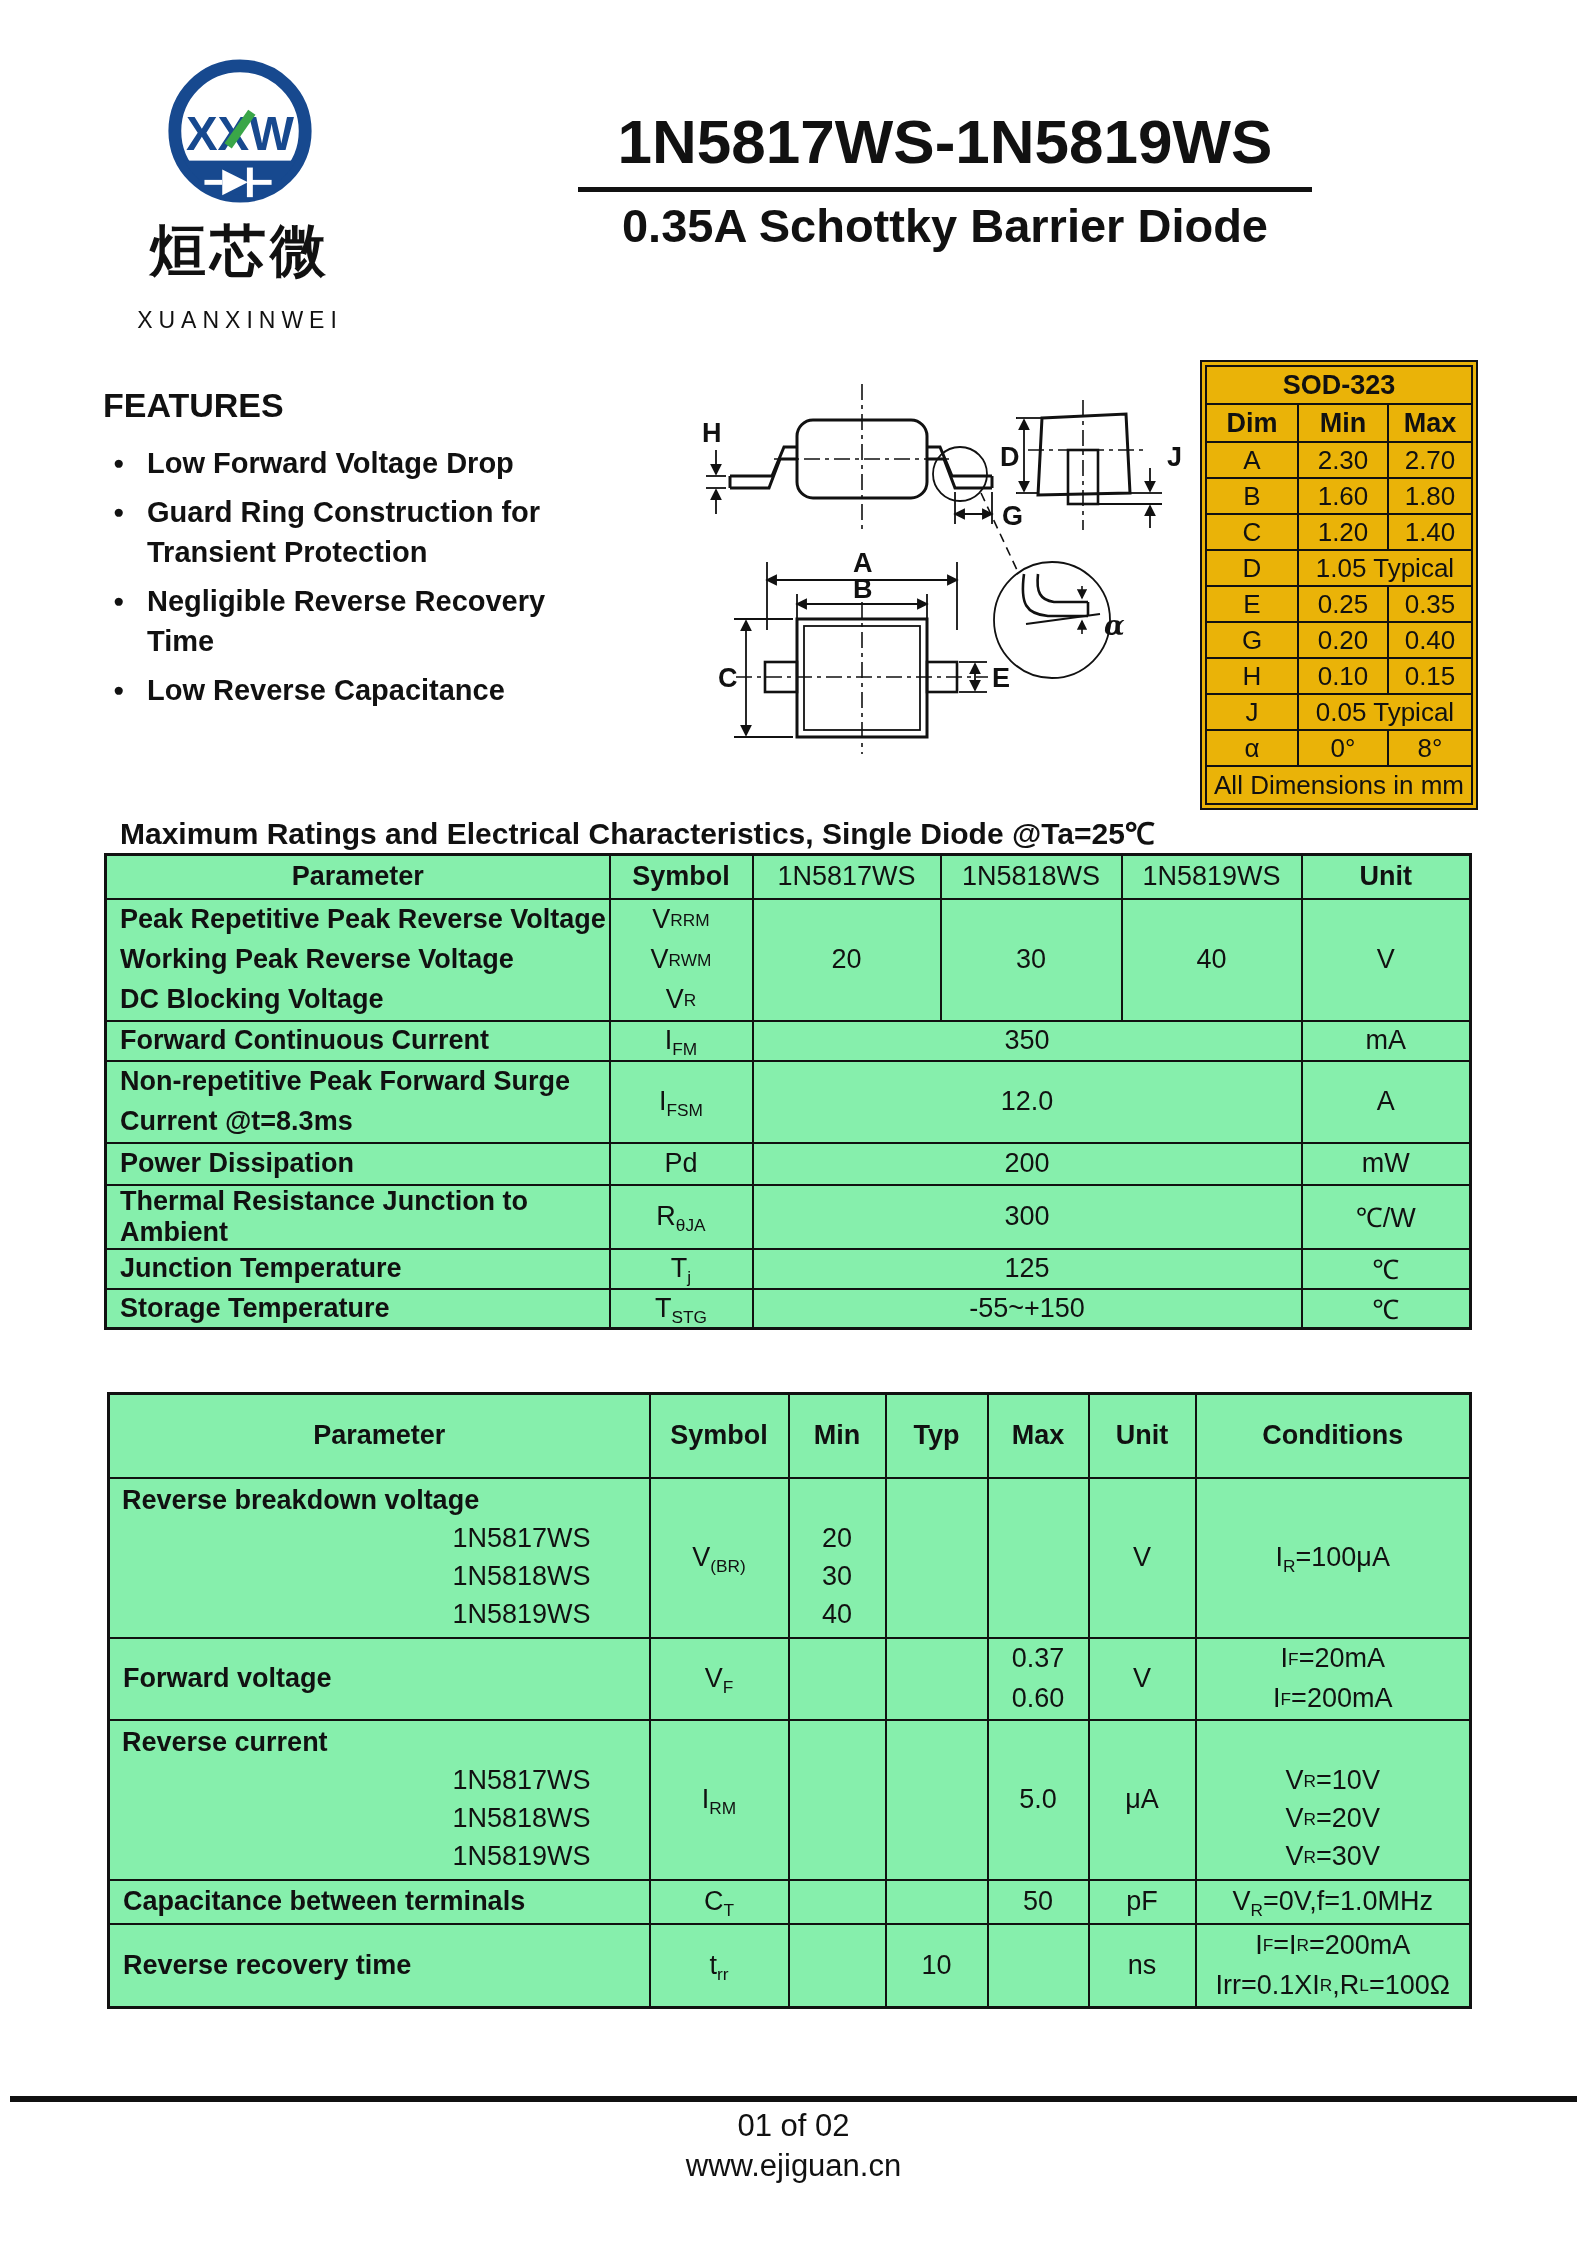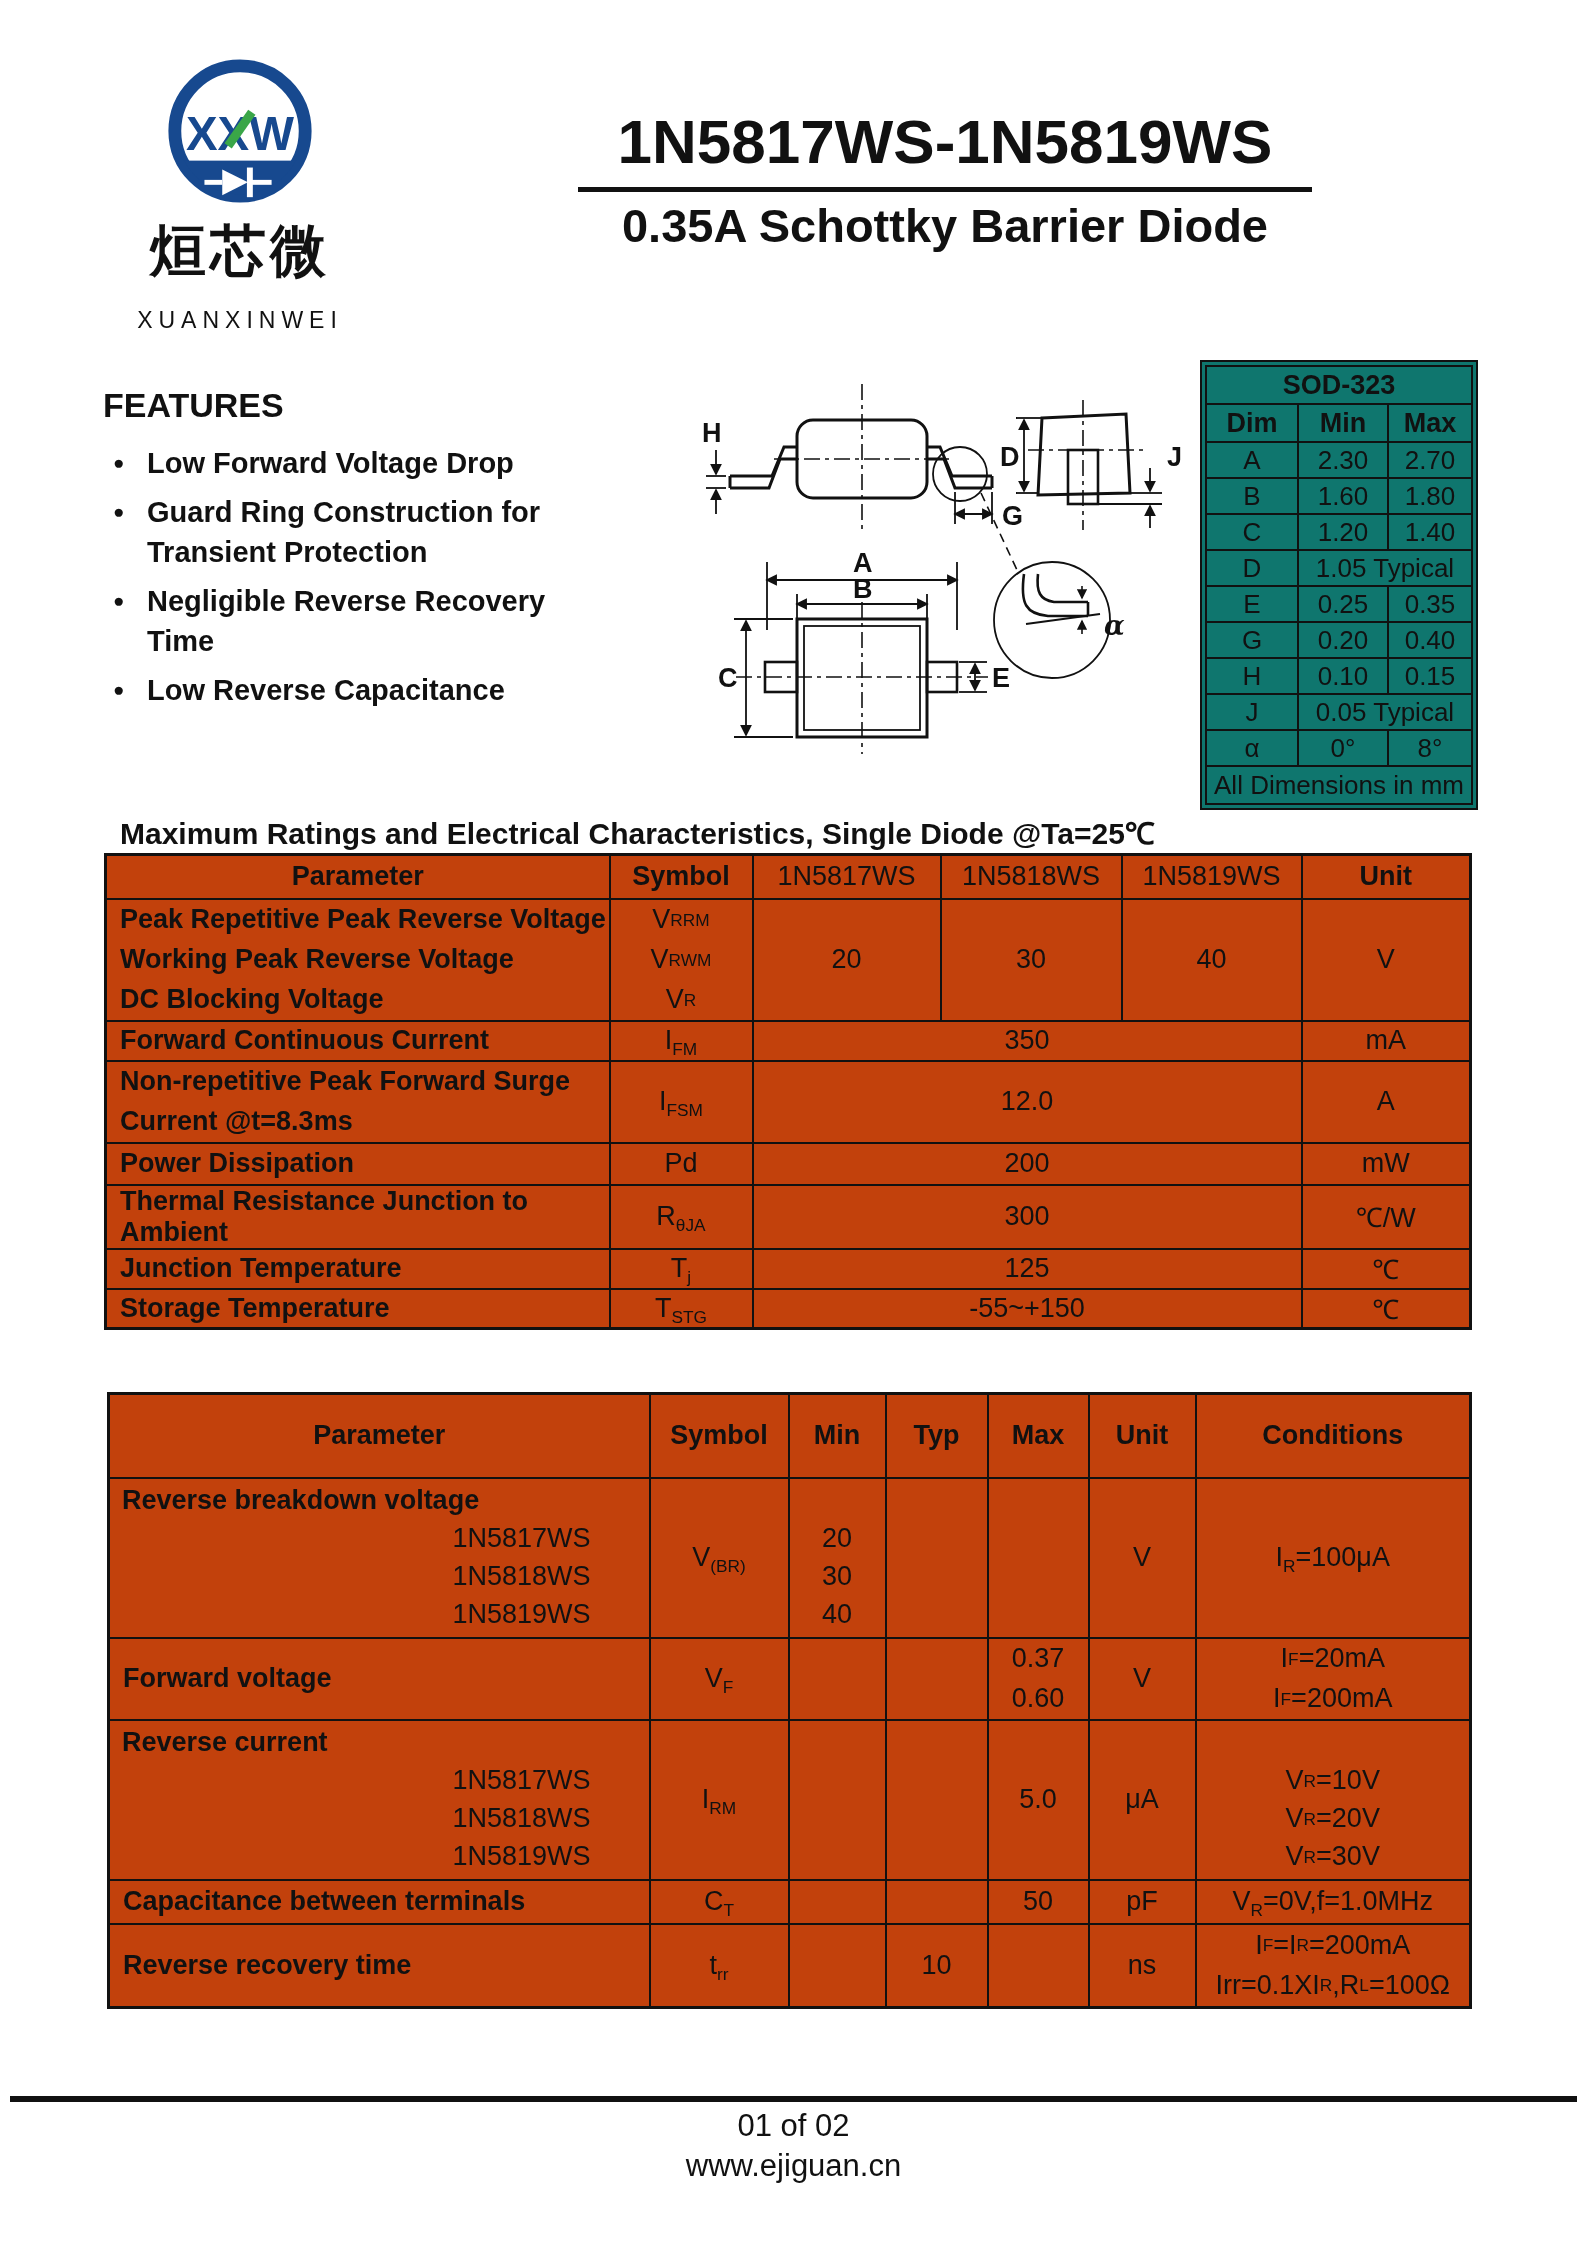--- a/index.html
+++ b/index.html
@@ -23,30 +23,30 @@
   .features { position:absolute; left:103px; top:386px; width:500px; }
   .features h3 { font-size:34px; font-weight:bold; margin-bottom:18px; }
   .features ul { list-style:none; }
   .features li { position:relative; font-size:29px; font-weight:bold; line-height:40px; padding-left:44px; margin-bottom:9px; }
   .features li::before { content:"●"; position:absolute; left:10px; top:0; font-size:19px; }
 
   
   .pkg { position:absolute; left:690px; top:362px; width:500px; height:435px; }
 
   
-  .sod-wrap { position:absolute; left:1200px; top:360px; width:278px; border:2px solid #111; padding:3px; background:#0f766e; }
+  .sod-wrap { position:absolute; left:1200px; top:360px; width:278px; border:2px solid #111; padding:3px; background:#eab308; }
   .sod { width:100%; border-collapse:collapse; table-layout:fixed; }
   .sod td { border:2px solid #111; text-align:center; font-size:26px; height:36px; }
   .sod .t { font-size:27px; font-weight:bold; height:38px; }
   .sod .h { font-size:27px; font-weight:bold; height:38px; }
   .sod .note { font-size:26px; height:38px; }
 
   
   .sect-heading { position:absolute; font-size:30px; font-weight:bold; }
-  .tbl { position:absolute; border-collapse:collapse; table-layout:fixed; background:#c2410c; }
+  .tbl { position:absolute; border-collapse:collapse; table-layout:fixed; background:#86efac; }
   .tbl td { border:2px solid #111; text-align:center; vertical-align:middle; font-size:27px; }
   .tbl { border:3px solid #111; }
   .tbl .b { font-weight:bold; }
   .tbl .param { text-align:left; padding-left:13px; font-weight:bold; }
   .lines > div { height:40px; display:flex; align-items:center; justify-content:center; }
   .lines.left > div { justify-content:flex-start; padding-left:13px; font-weight:bold; }
   .l4 > div { height:38px; display:flex; align-items:center; justify-content:center; }
   .l4 .ttl { justify-content:flex-start; padding-left:12px; font-weight:bold; }
   .l4 .dev { justify-content:flex-end; padding-right:58px; font-weight:normal; }
   .sym { font-size:28px; }

